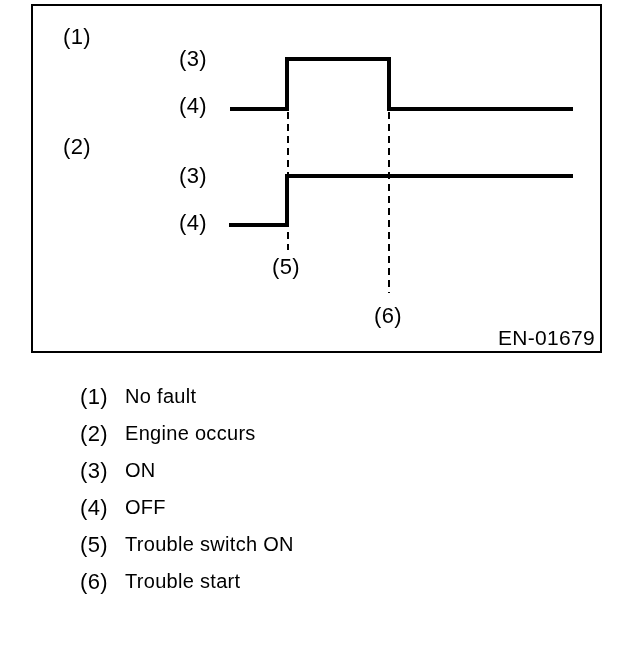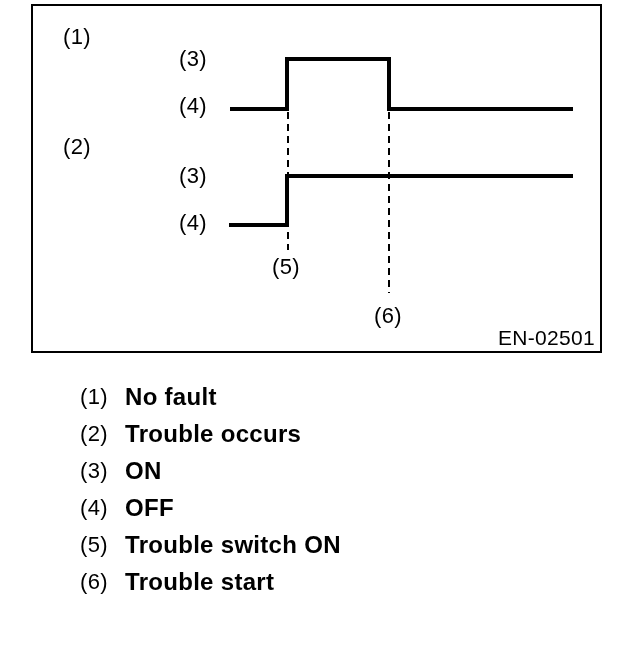--- a/index.html
+++ b/index.html
@@ -56,24 +56,23 @@
     height: 37px;
     align-items: center;
   }
   .legend-num {
     width: 45px;
     flex: 0 0 45px;
     font-size: 22px;
     letter-spacing: 0.3px;
   }
   .legend-label {
-    font-size: 24px;
+    font-size: 20px;
     letter-spacing: 0.3px;
     white-space: nowrap;
-    font-weight: bold;
   }
 </style>
 </head>
 <body>
 
 <div class="page">
 
   <div class="diagram-box"></div>
 
   <svg class="wave-svg" viewBox="0 0 640 360" xmlns="http://www.w3.org/2000/svg" aria-hidden="true">
@@ -95,30 +94,30 @@
   <div class="dlabel" style="left:77px; top:147px;">(2)</div>
 
   <div class="dlabel" style="left:193px; top:176px;">(3)</div>
 
   <div class="dlabel" style="left:193px; top:223px;">(4)</div>
 
   <div class="dlabel" style="left:286px; top:267px;">(5)</div>
 
   <div class="dlabel" style="left:388px; top:316px;">(6)</div>
 
-  <div class="ref-code">EN-02501</div>
+  <div class="ref-code">EN-01679</div>
 
   <div class="legend">
     <div class="legend-row">
       <span class="legend-num">(1)</span>
       <span class="legend-label">No fault</span>
     </div>
     <div class="legend-row">
       <span class="legend-num">(2)</span>
-      <span class="legend-label">Trouble occurs</span>
+      <span class="legend-label">Engine occurs</span>
     </div>
     <div class="legend-row">
       <span class="legend-num">(3)</span>
       <span class="legend-label">ON</span>
     </div>
     <div class="legend-row">
       <span class="legend-num">(4)</span>
       <span class="legend-label">OFF</span>
     </div>
     <div class="legend-row">

